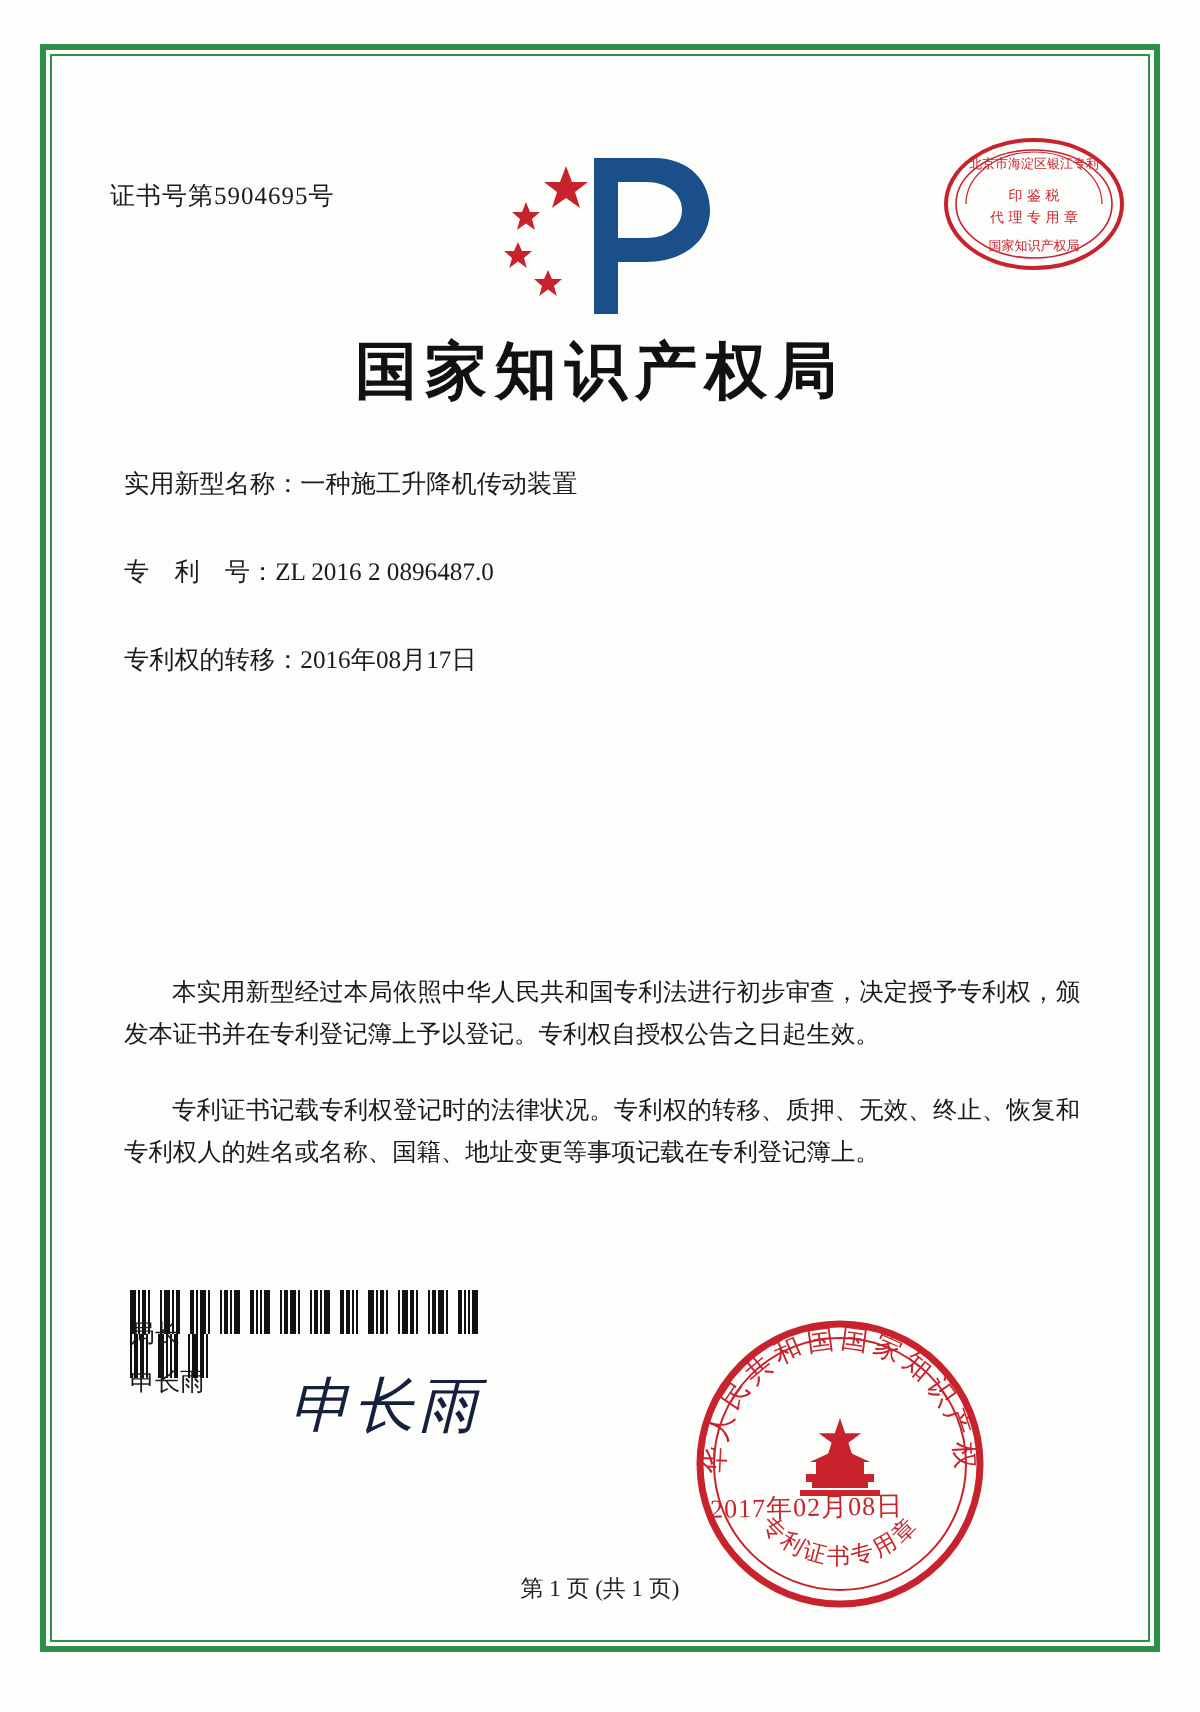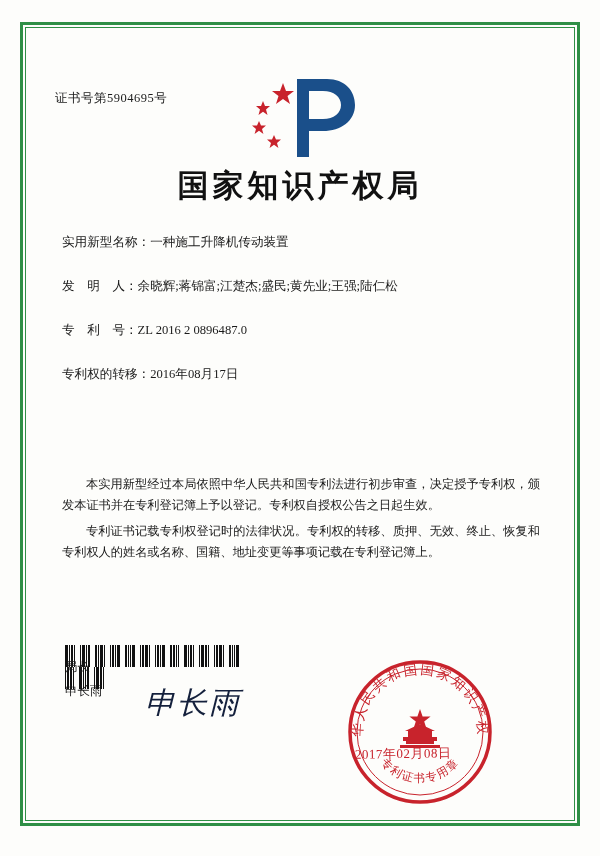--- a/index.html
+++ b/index.html
@@ -125,21 +125,21 @@
     position: absolute;
     left: 22px;
     top: 425px;
     width: 478px;
     font-size: 12.2px;
     line-height: 1.75;
     color: #1a1a1a;
     text-align: justify;
   }
   .body-text p {
-    margin: 4px 0 2px 0;
+    margin: 16px 0 2px 0;
     text-indent: 24px;
   }
 
   
   .barcode {
     position: absolute;
     left: 25px;
     top: 600px;
     width: 178px;
     height: 22px;
@@ -227,29 +227,37 @@
           </g>
 
           <g fill="#1a4f8a">
             <path d="M62 6 L74 6 L74 84 L62 84 Z"></path>
             <path d="M74 6 L92 6 C110 6 120 18 120 32 C120 48 106 58 88 58 L74 58 L74 46 L88 46 C99 46 106 40 106 32 C106 24 99 18 88 18 L74 18 Z"></path>
           </g>
         </svg>
       </div>
     </div>
 
+    <div class="seal-top">
+      <svg viewBox="0 0 96 70" width="96" height="70" aria-hidden="true">
+        <ellipse cx="48" cy="35" rx="44" ry="32" fill="none" stroke="#c8232c" stroke-width="2"></ellipse>
+        <ellipse cx="48" cy="35" rx="39" ry="27" fill="none" stroke="#c8232c" stroke-width="0.8"></ellipse>
+        <path d="M14 35 A34 26 0 0 1 82 35" fill="none" stroke="#c8232c" stroke-width="0.6"></path>
+        <text x="48" y="17" font-size="6.5" fill="#c8232c" text-anchor="middle" font-family="DejaVu Serif, serif">北京市海淀区银江专利</text>
+        <text x="48" y="33" font-size="7" fill="#c8232c" text-anchor="middle" font-family="DejaVu Serif, serif">印 鉴 税</text>
+        <text x="48" y="44" font-size="7" fill="#c8232c" text-anchor="middle" font-family="DejaVu Serif, serif">代 理 专 用 章</text>
+        <text x="48" y="58" font-size="6.5" fill="#c8232c" text-anchor="middle" font-family="DejaVu Serif, serif">国家知识产权局</text>
+      </svg>
+    </div>
 
     <div class="title">国家知识产权局</div>
 
     <div class="fields">
       <div class="field-row">
         <span class="field-label">实用新型名称：</span><span class="field-value">一种施工升降机传动装置</span>
-      </div>
-      <div class="field-row">
-        <span class="field-label">发　明　人：</span><span class="field-value">余晓辉;蒋锦富;江楚杰;盛民;黄先业;王强;陆仁松</span>
       </div>
       <div class="field-row">
         <span class="field-label">专　利　号：</span><span class="field-value">ZL 2016 2 0896487.0</span>
       </div>
       <div class="field-row">
         <span class="field-label">专利权的转移：</span><span class="field-value">2016年08月17日</span>
       </div>
     </div>
 
     <div class="body-text">
@@ -301,15 +309,16 @@
           <rect x="58" y="80" width="34" height="4"></rect>
           <rect x="61" y="84" width="28" height="3"></rect>
           <rect x="63" y="74" width="24" height="6"></rect>
           <rect x="55" y="88" width="40" height="3"></rect>
           <polygon points="60,74 75,67 90,74"></polygon>
         </g>
       </svg>
     </div>
     <div class="seal-date">2017年02月08日</div>
 
+    <div class="footer">第 1 页 (共 1 页)</div>
 
   </div>
 </div>
 
 </body></html>

